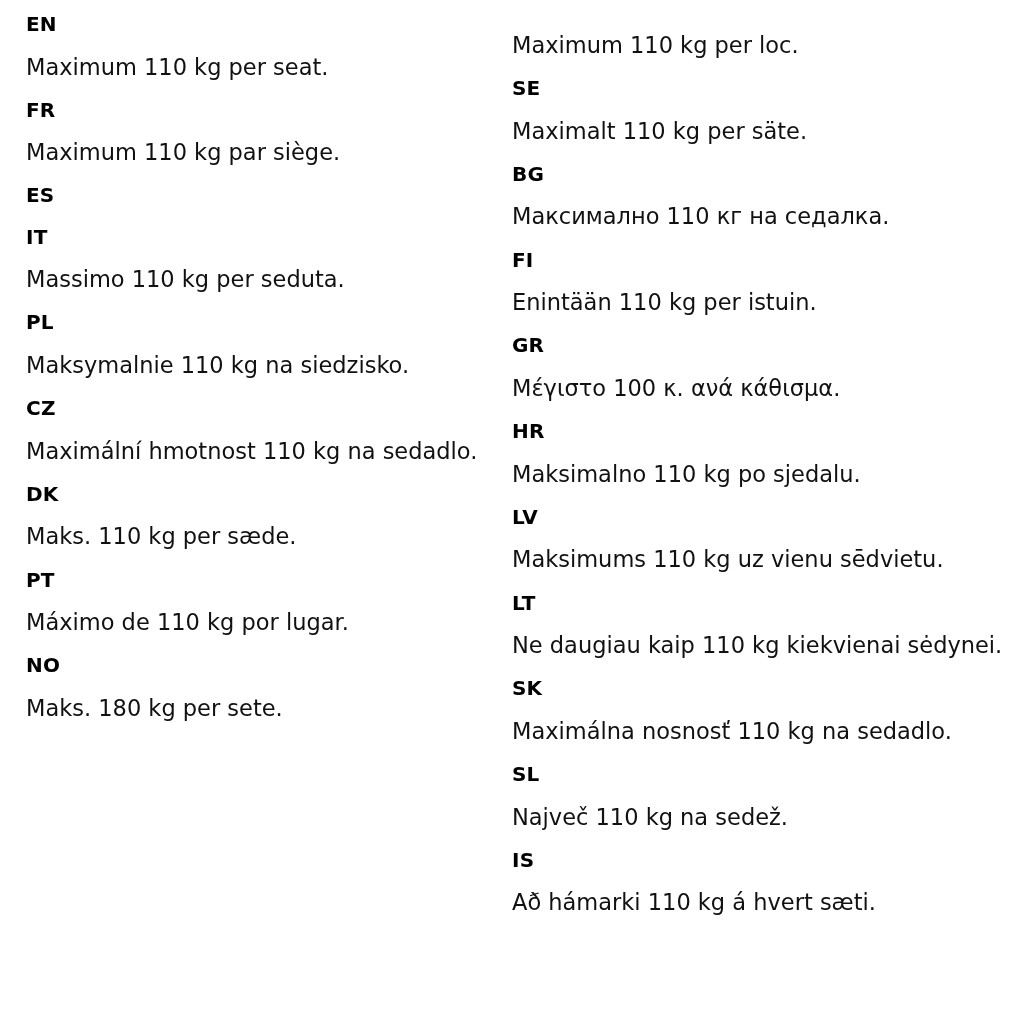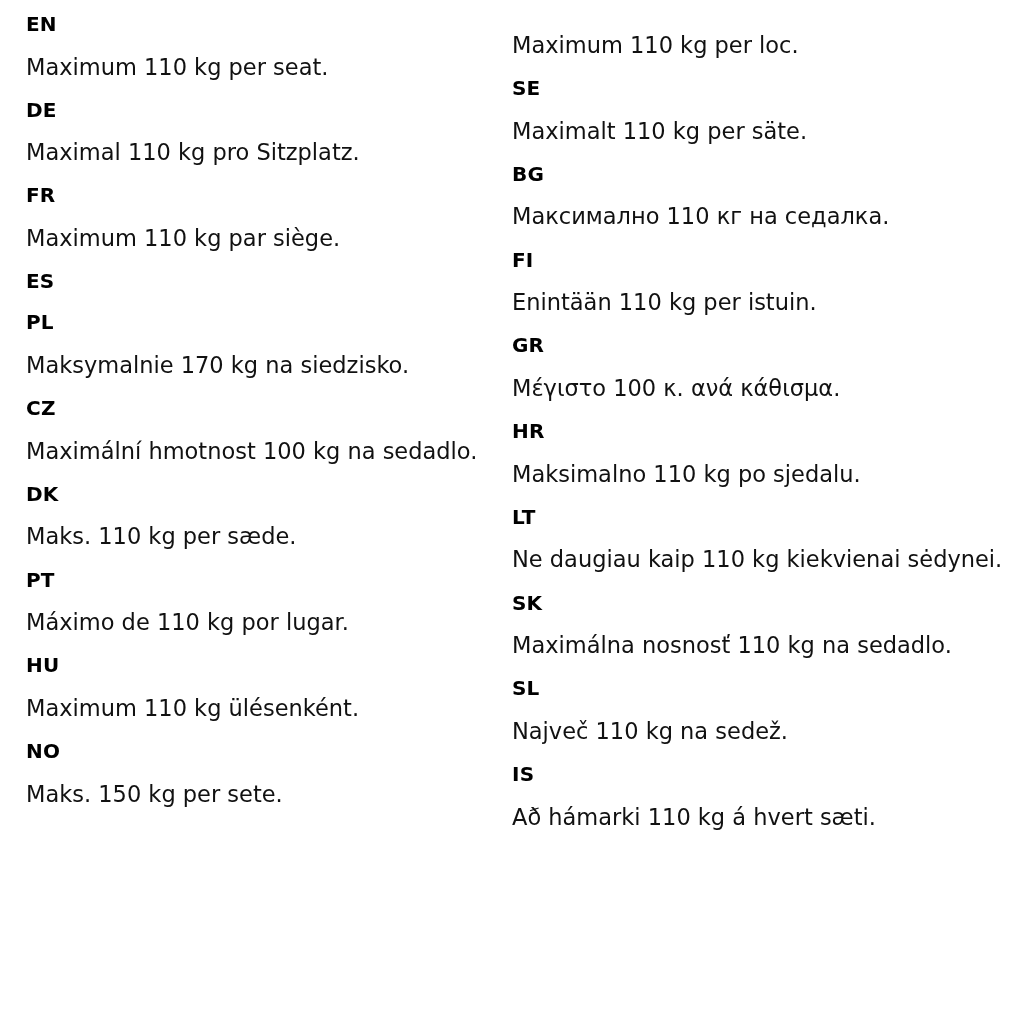--- a/index.html
+++ b/index.html
@@ -62,53 +62,49 @@
 <body>
 
 <div class="sheet">
 
   <div class="column left">
     <div class="entry">
       <div class="lang-code">EN</div>
       <div class="lang-text">Maximum 110 kg per seat.</div>
     </div>
     <div class="entry">
-      <div class="lang-code">DE</div>
-      <div class="lang-text">Maximal 110 kg pro Sitzplatz.</div>
-    </div>
-    <div class="entry">
       <div class="lang-code">FR</div>
       <div class="lang-text">Maximum 110 kg par siège.</div>
     </div>
     <div class="entry">
       <div class="lang-code">ES</div>
     </div>
     <div class="entry">
+      <div class="lang-code">IT</div>
+      <div class="lang-text">Massimo 110 kg per seduta.</div>
+    </div>
+    <div class="entry">
       <div class="lang-code">PL</div>
-      <div class="lang-text">Maksymalnie 170 kg na siedzisko.</div>
+      <div class="lang-text">Maksymalnie 110 kg na siedzisko.</div>
     </div>
     <div class="entry">
       <div class="lang-code">CZ</div>
-      <div class="lang-text">Maximální hmotnost 100 kg na sedadlo.</div>
+      <div class="lang-text">Maximální hmotnost 110 kg na sedadlo.</div>
     </div>
     <div class="entry">
       <div class="lang-code">DK</div>
       <div class="lang-text">Maks. 110 kg per sæde.</div>
     </div>
     <div class="entry">
       <div class="lang-code">PT</div>
       <div class="lang-text">Máximo de 110 kg por lugar.</div>
     </div>
     <div class="entry">
-      <div class="lang-code">HU</div>
-      <div class="lang-text">Maximum 110 kg ülésenként.</div>
-    </div>
-    <div class="entry">
       <div class="lang-code">NO</div>
-      <div class="lang-text">Maks. 150 kg per sete.</div>
+      <div class="lang-text">Maks. 180 kg per sete.</div>
     </div>
   </div>
 
   <div class="column right">
     <div class="entry">
       <div class="lang-text">Maximum 110 kg per loc.</div>
     </div>
     <div class="entry">
       <div class="lang-code">SE</div>
       <div class="lang-text">Maximalt 110 kg per säte.</div>
@@ -123,20 +119,24 @@
     </div>
     <div class="entry">
       <div class="lang-code">GR</div>
       <div class="lang-text">Μέγιστο 100 κ. ανά κάθισμα.</div>
     </div>
     <div class="entry">
       <div class="lang-code">HR</div>
       <div class="lang-text">Maksimalno 110 kg po sjedalu.</div>
     </div>
     <div class="entry">
+      <div class="lang-code">LV</div>
+      <div class="lang-text">Maksimums 110 kg uz vienu sēdvietu.</div>
+    </div>
+    <div class="entry">
       <div class="lang-code">LT</div>
       <div class="lang-text">Ne daugiau kaip 110 kg kiekvienai sėdynei.</div>
     </div>
     <div class="entry">
       <div class="lang-code">SK</div>
       <div class="lang-text">Maximálna nosnosť 110 kg na sedadlo.</div>
     </div>
     <div class="entry">
       <div class="lang-code">SL</div>
       <div class="lang-text">Največ 110 kg na sedež.</div>

